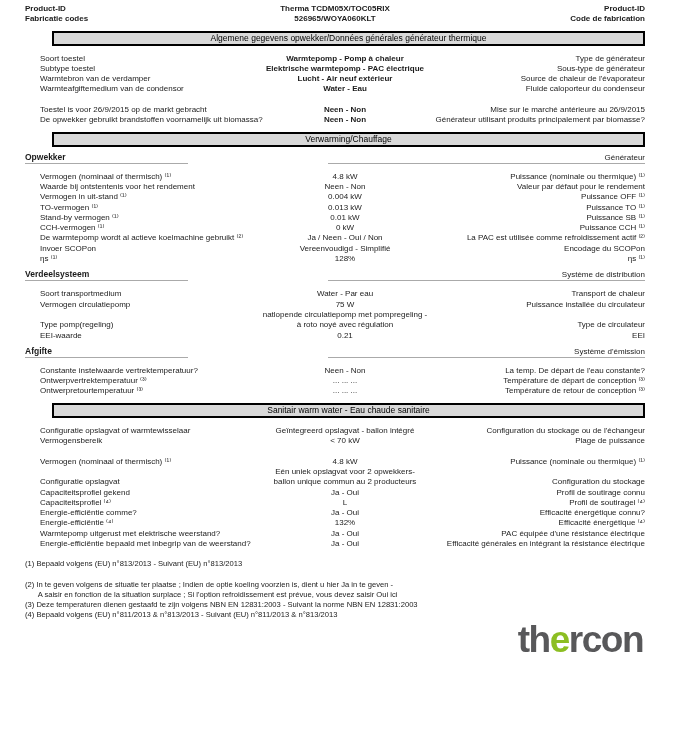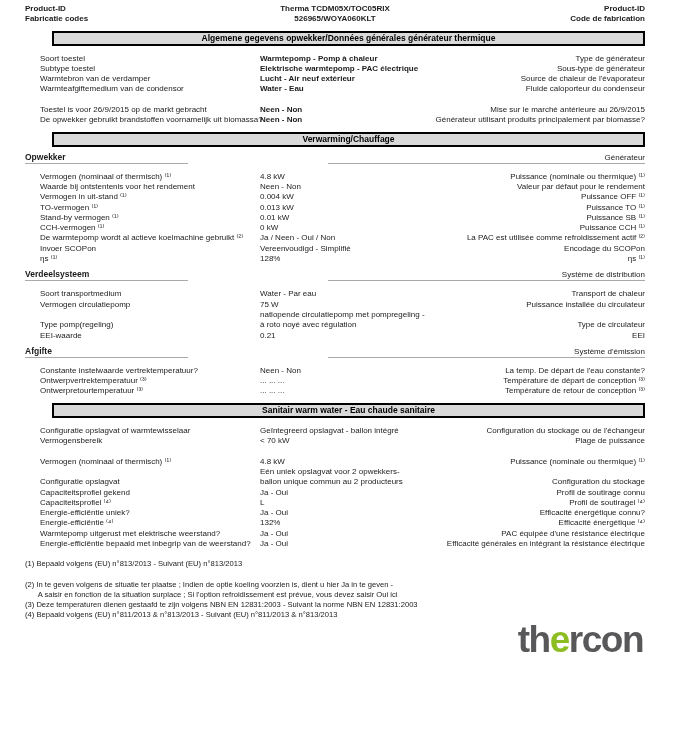--- a/index.html
+++ b/index.html
@@ -15,35 +15,35 @@
 
   
   .doc-header{display:grid;grid-template-columns:1fr 1fr 1fr;padding:4px 38px 0 17px;font-size:8px;font-weight:bold;line-height:10.3px;}
   .doc-header .c{text-align:center;}
   .doc-header .r{text-align:right;}
 
   
   .bar{
     margin:6px 38px 0 44px;background:var(--bar-bg);
     border:2px solid #000;height:11px;line-height:11px;
-    text-align:center;font-size:8.5px;font-weight:bold;color:#000;
+    text-align:center;font-size:8.5px;font-weight:normal;color:#000;
   }
 
   
   .subheader{display:flex;justify-content:space-between;align-items:flex-end;padding:0 38px 0 17px;margin-top:6px;height:11px;}
   .subheader .sh-left{width:163px;border-bottom:1px solid var(--rule);font-size:8.5px;font-weight:bold;white-space:nowrap;padding-bottom:1px;}
   .subheader .sh-right{width:317px;border-bottom:1px solid var(--rule);font-size:8px;text-align:right;white-space:nowrap;padding-bottom:1px;}
 
   
   .rows{margin-top:8px;}
   .row{display:grid;grid-template-columns:220px 170px 1fr;padding:0 38px 0 32px;height:10.3px;line-height:10.3px;font-size:8px;}
   .cell{display:flex;align-items:center;height:10.3px;}
   .cell .txt{white-space:nowrap;}
   .cell.left{justify-content:flex-start;}
-  .cell.center{}
+  .cell.center{justify-content:center;}
   .cell.right{justify-content:flex-end;}
   .rows.emph .cell.center .txt{font-weight:bold;}
 
   
   .footnotes{margin-top:10px;padding:0 38px 0 17px;font-size:7.6px;}
   .fn-line{min-height:10.2px;line-height:10.2px;white-space:nowrap;}
 
   
   .logo-wrap{margin-top:2px;padding-right:40px;text-align:right;}
   .logo{
@@ -444,21 +444,21 @@
           </div>
           <div class="cell center">
             <span class="txt">L</span>
           </div>
           <div class="cell right">
             <span class="txt">Profil de soutiragel ⁽⁴⁾</span>
           </div>
         </div>
         <div class="row">
           <div class="cell left">
-            <span class="txt">Energie-efficiëntie uniek?</span>
+            <span class="txt">Energie-efficiëntie comme?</span>
           </div>
           <div class="cell center">
             <span class="txt">Ja - Oui</span>
           </div>
           <div class="cell right">
             <span class="txt">Efficacité énergétique connu?</span>
           </div>
         </div>
         <div class="row">
           <div class="cell left">

